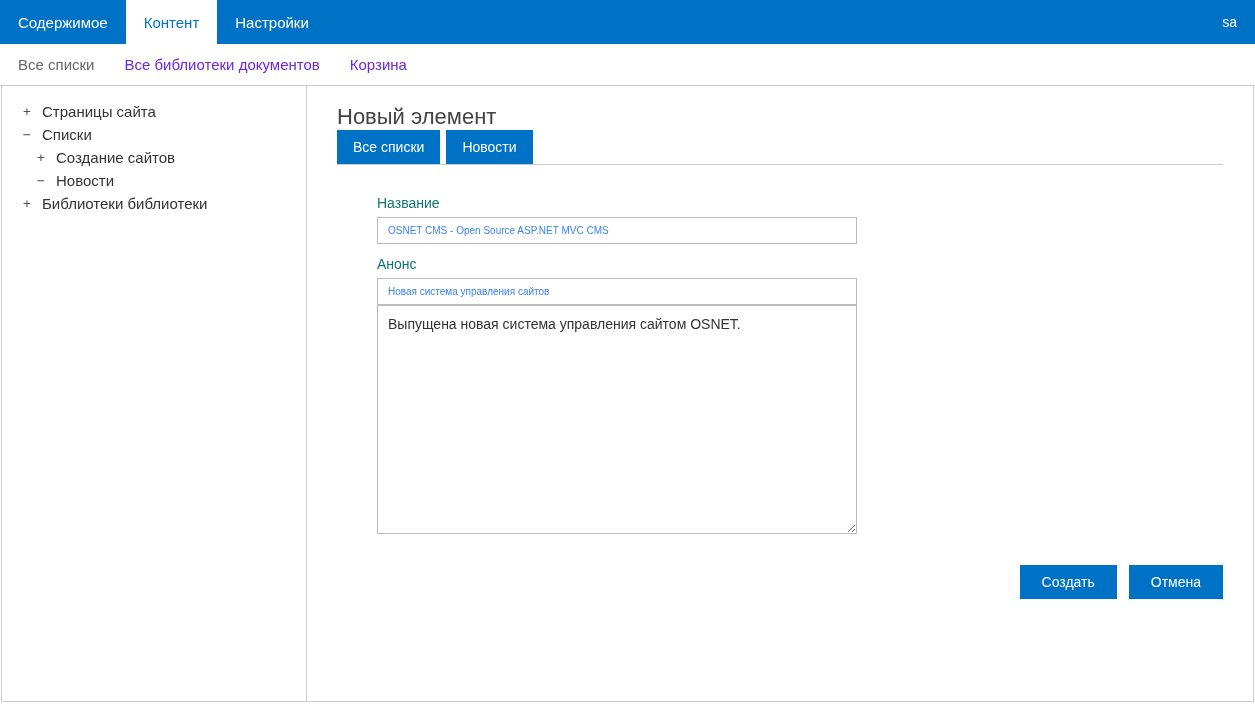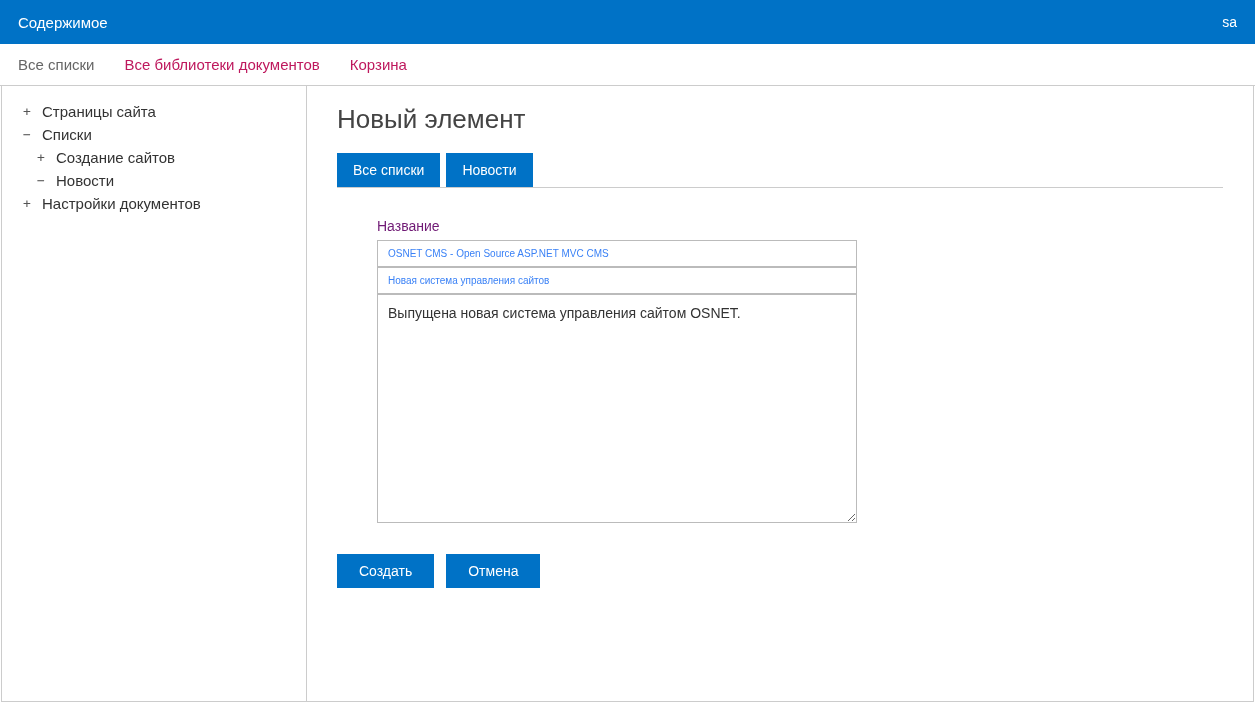--- a/index.html
+++ b/index.html
@@ -5,51 +5,53 @@
     * { box-sizing: border-box; margin: 0; padding: 0; }
     body { font-family: "Segoe UI", Tahoma, sans-serif; font-size: 14px; color: #333; background: #fff; }
     
     .topbar { background: #0072c6; display: flex; align-items: stretch; height: 44px; }
     .topbar .tab { padding: 0 18px; color: #fff; display: flex; align-items: center; cursor: pointer; font-size: 15px; }
     .topbar .tab.active { background: #fff; color: #0072c6; }
     .topbar .spacer { flex: 1; }
     .topbar .user { color: #fff; padding: 0 18px; display: flex; align-items: center; font-size: 14px; text-align: right; }
     
     .subbar { border-bottom: 1px solid #ccc; padding: 12px 18px; display: flex; gap: 30px; }
-    .subbar a { color: #be185d; text-decoration: none; cursor: pointer; font-size: 15px; }
+    .subbar a { color: #6d28d9; text-decoration: none; cursor: pointer; font-size: 15px; }
     .subbar a.muted { color: #666; }
     
     .layout { display: flex; height: calc(708px - 44px - 48px); border: 1px solid #ccc; border-top: none; margin: 0 1px 1px 1px; }
     
     .sidebar { width: 305px; border-right: 1px solid #ccc; padding: 14px 10px; }
     .tree-item { display: flex; align-items: center; padding: 3px 0; cursor: pointer; color: #333; font-size: 15px; }
     .tree-item .tree-icon { width: 14px; text-align: center; margin-right: 8px; margin-left: 8px; font-family: monospace; font-size: 13px; color: #555; }
     .tree-item.level1 { padding-left: 0; }
     .tree-item.level2 { padding-left: 14px; }
     
     .main { flex: 1; padding: 18px 30px; overflow: auto; }
-    .main h1 { font-size: 26px; font-weight: 300; color: #444; margin-bottom: 18px; }
+    .main h1 { font-size: 22px; font-weight: 300; color: #444; }
     
     .breadcrumb-row { display: flex; gap: 6px; align-items: stretch; margin-bottom: 30px; border-bottom: 1px solid #ccc; }
     .bc-btn { background: #0072c6; color: #fff; border: none; padding: 9px 16px; cursor: pointer; font-size: 14px; font-family: inherit; }
     .bc-tab { border: 1px solid #ccc; border-bottom: 1px solid #fff; padding: 9px 18px; color: #555; margin-bottom: -1px; font-size: 14px; background: #fff; }
     
     .form { padding: 0 40px 0 40px; max-width: 560px; }
-    .field-label { font-size: 14px; color: #701a75; margin-bottom: 6px; margin-top: 12px; }
+    .field-label { font-size: 14px; color: #0f766e; margin-bottom: 6px; margin-top: 12px; }
     .text-input { width: 100%; padding: 7px 10px; border: 1px solid #bbb; font-family: inherit; font-size: 10px; color: #3b82f6; }
     .textarea { width: 100%; height: 229px; padding: 10px; border: 1px solid #bbb; font-family: inherit; font-size: 14px; color: #333; resize: both; }
     
-    .actions { display: flex; gap: 12px; margin-top: 28px; padding-left: 0; }
+    .actions { display: flex; gap: 12px; margin-top: 28px; padding-left: 0; justify-content: flex-end; }
     .btn { background: #0072c6; color: #fff; border: none; padding: 9px 22px; cursor: pointer; font-size: 14px; font-family: inherit; }
   </style>
 </head>
 <body>
 
 <div class="topbar">
   <div class="tab">Содержимое</div>
+  <div class="tab active">Контент</div>
+  <div class="tab">Настройки</div>
   <div class="spacer"></div>
   <div class="user">sa</div>
 </div>
 
 <div class="subbar">
   <a class="muted">Все списки</a>
   <a>Все библиотеки документов</a>
   <a>Корзина</a>
 </div>
 
@@ -66,36 +68,37 @@
     <div class="tree-item level2">
       <span class="tree-icon">+</span>
       <span>Создание сайтов</span>
     </div>
     <div class="tree-item level2">
       <span class="tree-icon">−</span>
       <span>Новости</span>
     </div>
     <div class="tree-item level1">
       <span class="tree-icon">+</span>
-      <span>Настройки документов</span>
+      <span>Библиотеки библиотеки</span>
     </div>
   </div>
 
   <div class="main">
     <h1>Новый элемент</h1>
 
     <div class="breadcrumb-row">
       <button class="bc-btn">Все списки</button>
       <button class="bc-btn">Новости</button>
     </div>
 
     <div class="form">
       <div class="field-label">Название</div>
       <input type="text" class="text-input" value="OSNET CMS - Open Source ASP.NET MVC CMS" style="">
 
+      <div class="field-label">Анонс</div>
       <input type="text" class="text-input" value="Новая система управления сайтов" style="">
 
       <textarea class="textarea" style="">Выпущена новая система управления сайтом OSNET.</textarea>
     </div>
 
     <div class="actions">
       <button class="btn">Создать</button>
       <button class="btn">Отмена</button>
     </div>
   </div>

